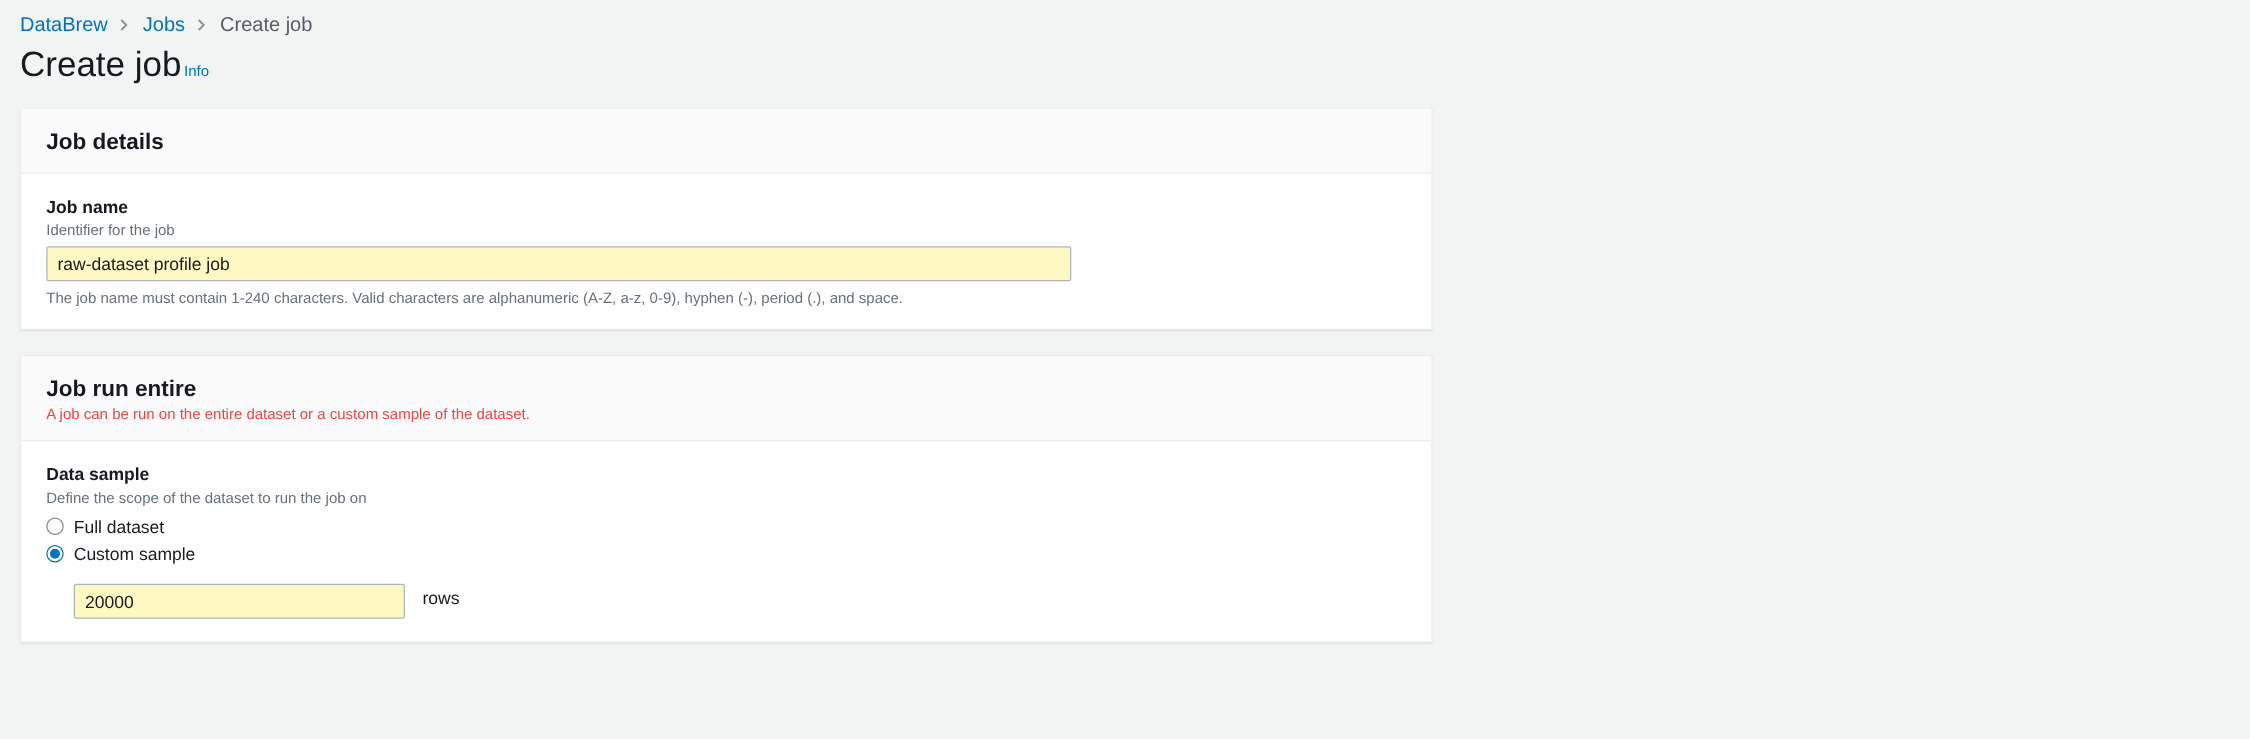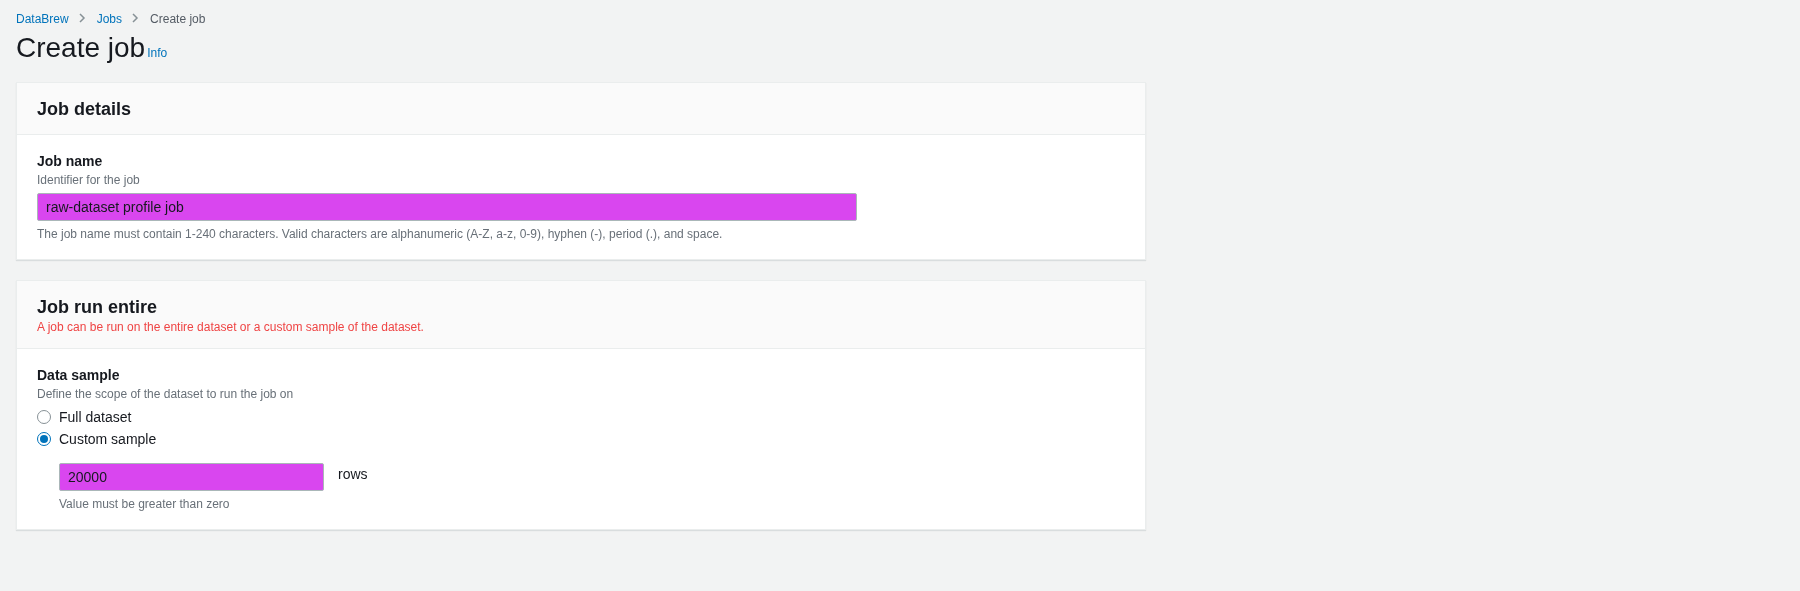--- a/index.html
+++ b/index.html
@@ -9,21 +9,21 @@
       color: #16191f;
       font-size: 14px;
       padding: 12px 16px;
       width: 1800px;
     }
     .breadcrumb {
       display: flex;
       align-items: center;
       gap: 10px;
       margin-bottom: 6px;
-      font-size: 12px;
+      font-size: 16px;
     }
     .breadcrumb a {
       color: #0073bb;
       text-decoration: none;
       cursor: pointer;
     }
     .breadcrumb .sep {
       color: #879196;
       font-size: 12px;
     }
@@ -85,21 +85,21 @@
       margin-top: 4px;
     }
     .text-input {
       width: 820px;
       padding: 5px 8px;
       font-size: 14px;
       border: 1px solid #aab7b8;
       border-radius: 2px;
       margin-top: 6px;
       color: #16191f;
-      background: #d946ef;
+      background: #fef9c3;
     }
     .text-input.small {
       width: 265px;
     }
     .constraint {
       color: #687078;
       font-size: 12px;
       margin-top: 6px;
     }
     .radio-group {
@@ -208,15 +208,14 @@
       <div class="radio-row">
         <span class="radio checked"></span>
         <span class="radio-label">Custom sample</span>
       </div>
     </div>
 
     <div class="sample-row">
       <input type="text" class="text-input small" value="20000" style="">
       <span class="rows-label">rows</span>
     </div>
-    <div class="sample-constraint">Value must be greater than zero</div>
   </div>
 </div>
 
 </body></html>

